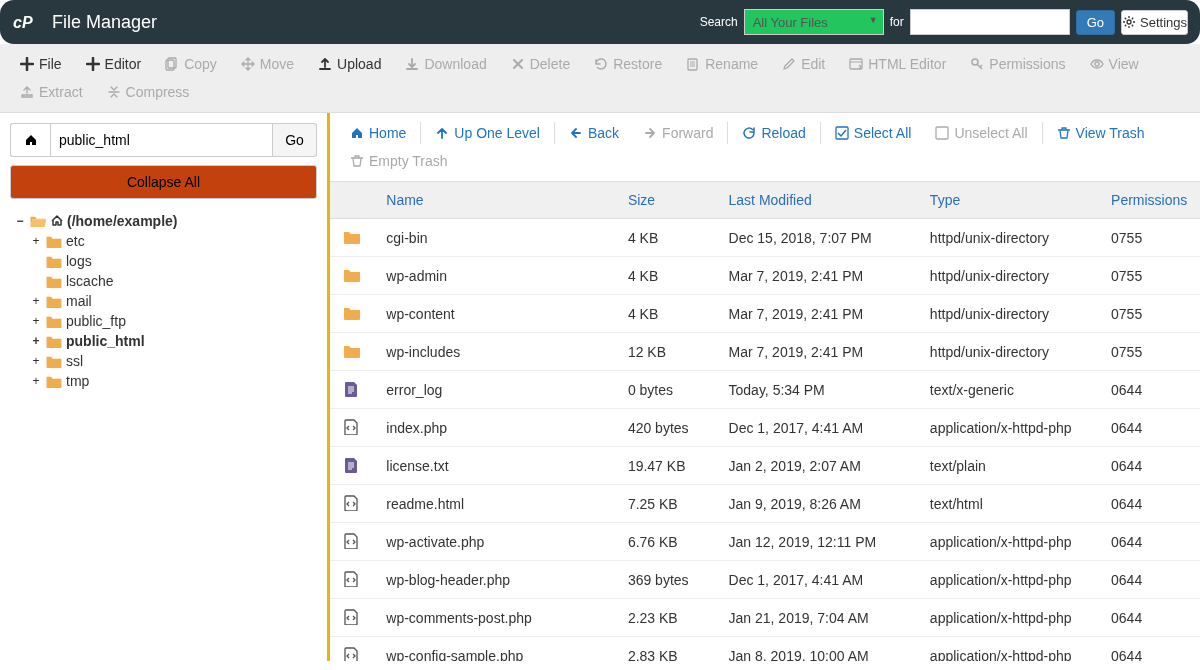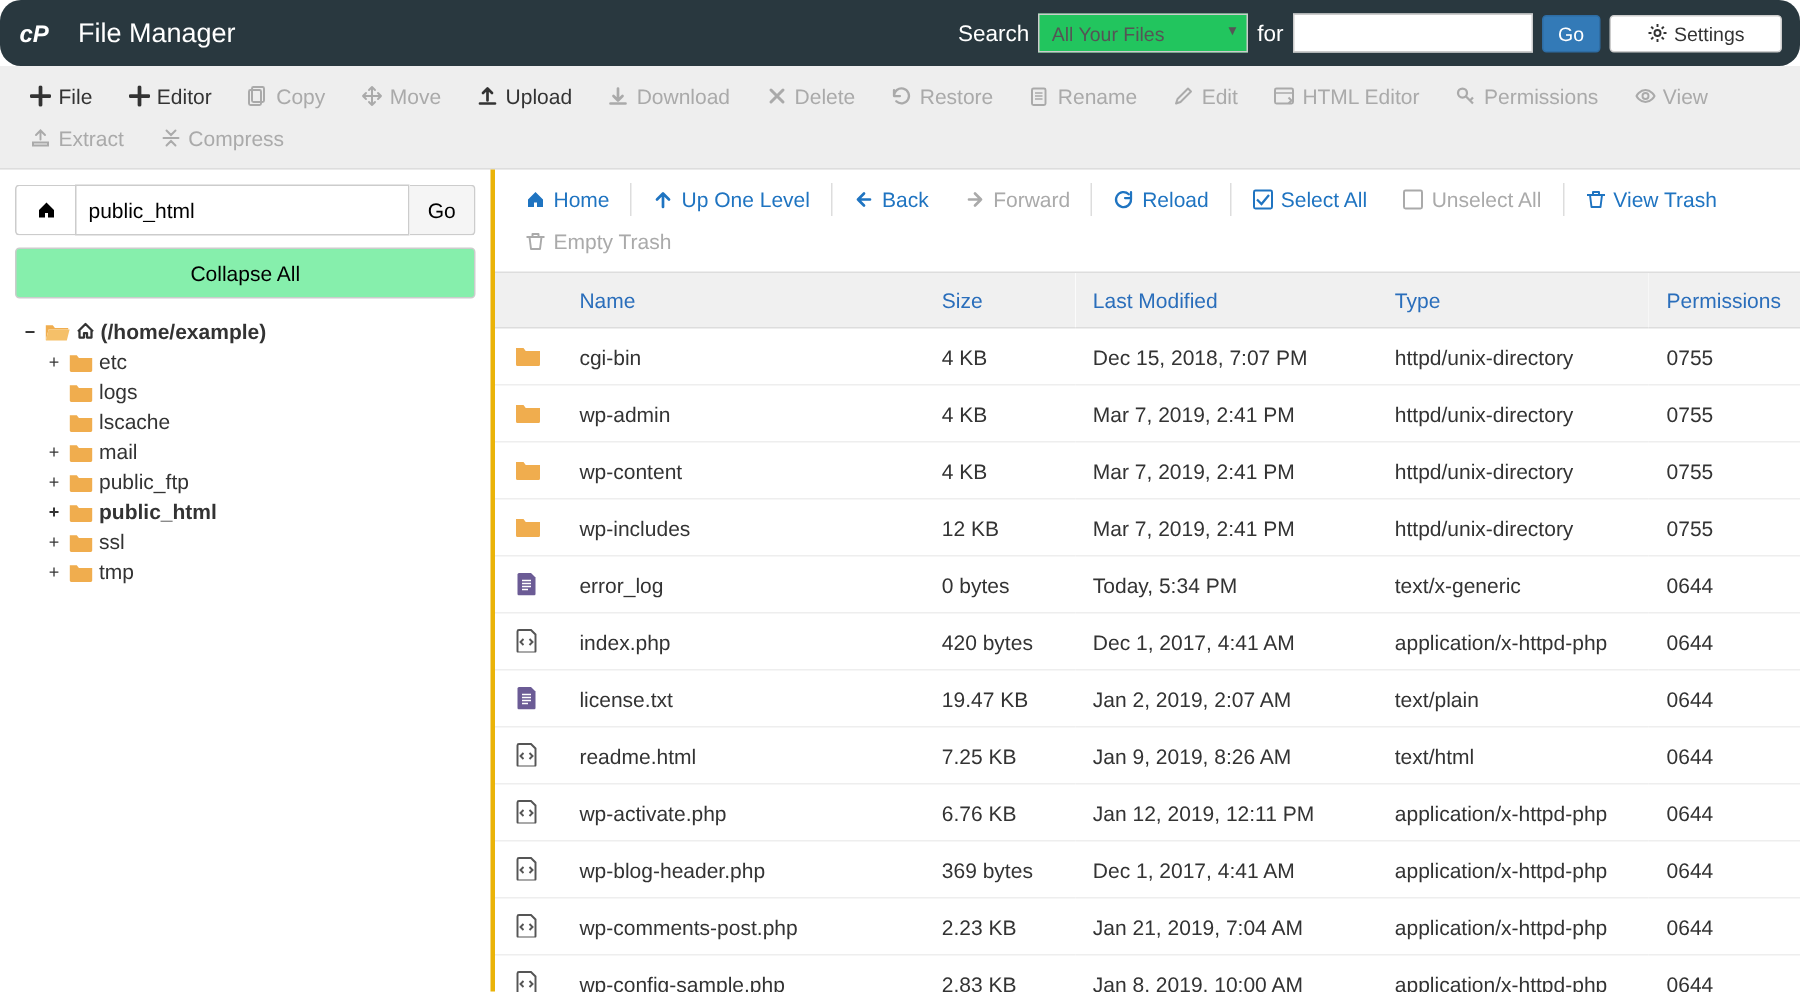--- a/index.html
+++ b/index.html
@@ -5,45 +5,45 @@
 * { box-sizing: border-box; margin: 0; padding: 0; }
 body { font-family: -apple-system, BlinkMacSystemFont, "Segoe UI", Arial, sans-serif; font-size: 14px; color: #333; background: #fff; width: 1200px; height: 670px; overflow: hidden; }
 
 
 .topbar { background: #29383f; height: 44px; display: flex; align-items: center; padding: 0 12px; color: #fff; border-radius: 14px; }
 .logo { width: 28px; height: 28px; display: flex; align-items: center; justify-content: center; margin-right: 12px; }
 .logo svg { width: 26px; height: 26px; }
 .app-title { font-size: 18px; font-weight: 400; }
 .topbar-spacer { flex: 1; }
 .search-group { display: flex; align-items: center; gap: 6px; }
-.search-label { font-size: 15px; }
+.search-label { font-size: 12px; }
 .search-select { height: 26px; background: #22c55e; color: #555; border: 1px solid #ccc; font-size: 13px; padding: 2px 22px 2px 8px; appearance: none; position: relative; width: 140px; }
 .select-wrap { position: relative; }
 .select-wrap::after { content: "▼"; position: absolute; right: 6px; top: 6px; font-size: 9px; color: #555; pointer-events: none; }
 .search-input { height: 26px; width: 160px; border: 1px solid #ccc; padding: 2px 6px; background: #fff; }
 .btn-go { background: #337ab7; color: #fff; border: 1px solid #2e6da4; border-radius: 3px; padding: 4px 10px; font-size: 13px; cursor: pointer; }
-.btn-settings { background: #fff; color: #333; border: 1px solid #ccc; border-radius: 3px; padding: 4px 24px; font-size: 13px; cursor: pointer; display: flex; align-items: center; gap: 4px; }
+.btn-settings { background: #fff; color: #333; border: 1px solid #ccc; border-radius: 3px; padding: 4px 0; font-size: 13px; cursor: pointer; display: flex; align-items: center; gap: 4px; }
 
 
 .toolbar { background: #eee; border-bottom: 1px solid #ddd; padding: 6px 8px; display: flex; flex-wrap: wrap; gap: 0; }
 .tb-btn { display: inline-flex; align-items: center; gap: 5px; padding: 6px 12px; font-size: 14px; color: #333; cursor: pointer; border-radius: 3px; }
 .tb-btn.disabled { color: #aaa; cursor: default; }
 .tb-btn svg, .tb-btn .ico { width: 14px; height: 14px; flex-shrink: 0; }
 
 
 .content { display: flex; height: calc(670px - 44px - 78px); }
 .left { width: 330px; border-right: 3px solid #eab308; padding: 10px; overflow: auto; }
 .right { flex: 1; display: flex; flex-direction: column; overflow: hidden; }
 
 
 .path-row { display: flex; margin-bottom: 8px; }
 .path-home { width: 40px; height: 34px; border: 1px solid #ccc; border-right: none; display: flex; align-items: center; justify-content: center; background: #fff; cursor: pointer; border-radius: 3px 0 0 3px; }
 .path-input { flex: 1; height: 34px; border: 1px solid #ccc; padding: 4px 8px; font-size: 14px; }
 .path-go { width: 44px; height: 34px; border: 1px solid #ccc; border-left: none; background: #f5f5f5; cursor: pointer; border-radius: 0 3px 3px 0; font-size: 14px; }
-.collapse-all { width: 100%; height: 34px; border: 1px solid #ccc; background: #86efac; cursor: pointer; font-size: 14px; border-radius: 3px; margin-bottom: 12px; }
+.collapse-all { width: 100%; height: 34px; border: 1px solid #ccc; background: #c2410c; cursor: pointer; font-size: 14px; border-radius: 3px; margin-bottom: 12px; }
 
 .tree { font-size: 14px; padding-left: 4px; }
 .tree-row { display: flex; align-items: center; gap: 3px; padding: 2px 0; cursor: pointer; white-space: nowrap; }
 .tree-toggle { width: 12px; font-size: 12px; text-align: center; color: #333; display: inline-block; }
 .tree-children { padding-left: 16px; }
 .tree-row.bold { font-weight: 700; }
 
 
 .actionbar { border-bottom: 1px solid #ddd; padding: 6px 8px; display: flex; flex-wrap: wrap; gap: 0; align-items: center; }
 .ab-btn { display: inline-flex; align-items: center; gap: 5px; padding: 6px 12px; font-size: 14px; color: #1f74c1; cursor: pointer; }

